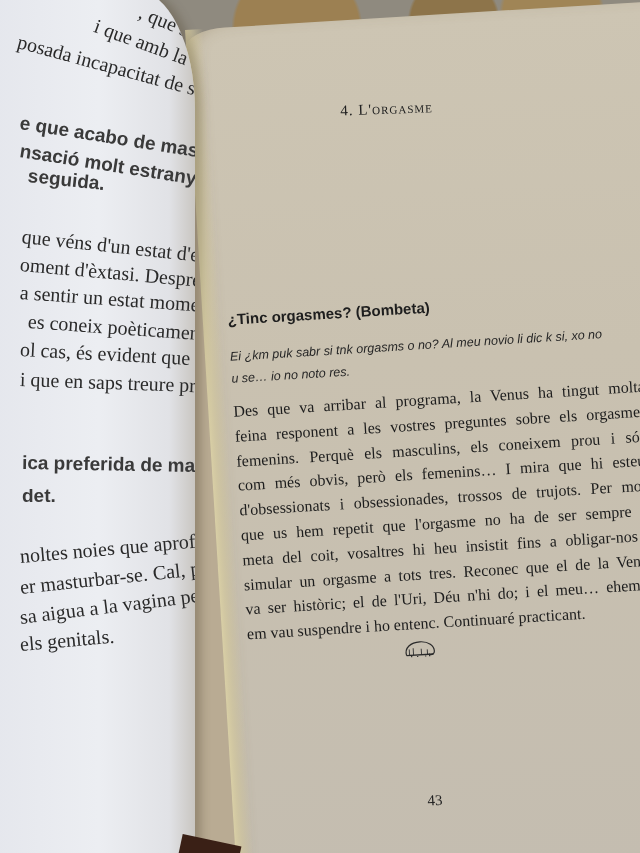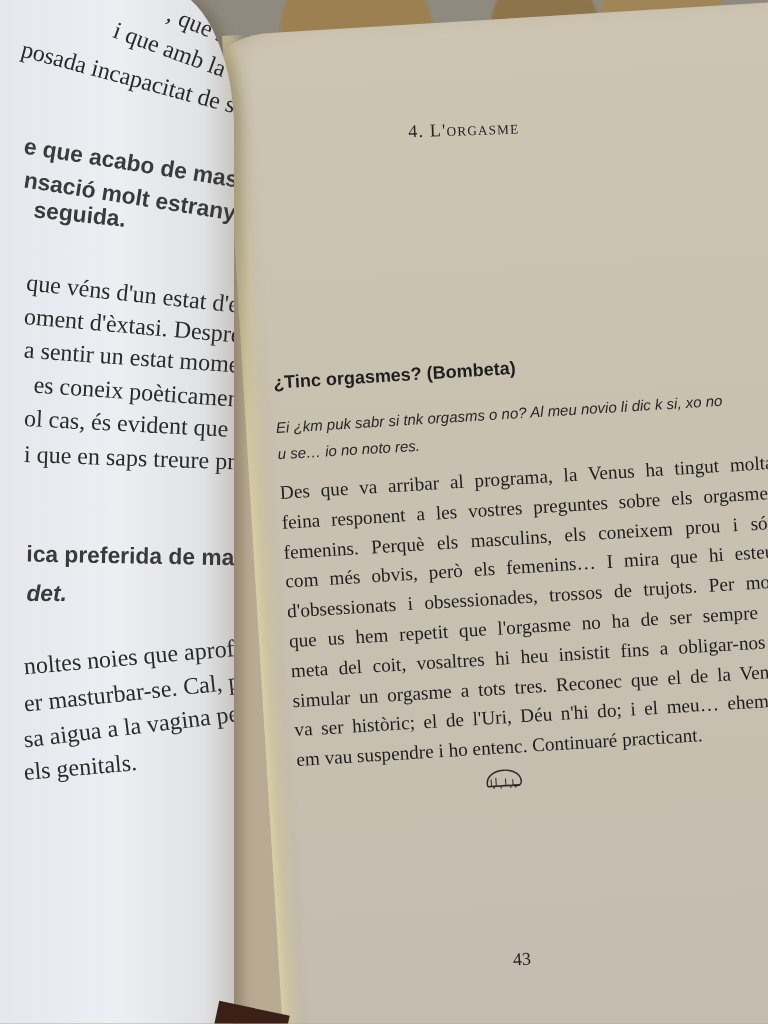--- a/index.html
+++ b/index.html
@@ -113,20 +113,20 @@
     <div class="left-line ll-sans" style="left: 40px; top: 122px; transform: rotate(9deg);">e que acabo de masturbar-me</div>
     <div class="left-line ll-sans" style="left: 40px; top: 150px; transform: rotate(9deg);">nsació molt estranya. Quan</div>
     <div class="left-line ll-sans" style="left: 48px; top: 175px; transform: rotate(6deg);">seguida.</div>
     <div class="left-line ll-serif" style="left: 42px; top: 235px; transform: rotate(6deg);">que véns d'un estat d'excitació</div>
     <div class="left-line ll-serif" style="left: 40px; top: 263px; transform: rotate(5deg);">oment d'èxtasi. Després d'un</div>
     <div class="left-line ll-serif" style="left: 40px; top: 291px; transform: rotate(4deg);">a  sentir  un  estat  momentani</div>
     <div class="left-line ll-serif" style="left: 48px; top: 320px; transform: rotate(4deg);">es  coneix  poèticament  com</div>
     <div class="left-line ll-serif" style="left: 40px; top: 348px; transform: rotate(3deg);">ol cas, és evident que a tu</div>
     <div class="left-line ll-serif" style="left: 40px; top: 378px; transform: rotate(2deg);">i que en saps treure profit.</div>
     <div class="left-line ll-sans" style="left: 42px; top: 462px; transform: rotate(1deg);">ica preferida de masturbació</div>
-    <div class="left-line ll-sans" style="left: 42px; top: 495px; transform: rotate(0deg); font-style: italic;">det.</div>
+    <div class="left-line ll-sans" style="left: 42px; top: 495px; transform: rotate(0deg);">det.</div>
     <div class="left-line ll-serif" style="left: 40px; top: 555px; transform: rotate(-5deg);">noltes noies que aprofiten</div>
     <div class="left-line ll-serif" style="left: 40px; top: 586px; transform: rotate(-6deg);">er masturbar-se. Cal, però,</div>
     <div class="left-line ll-serif" style="left: 40px; top: 616px; transform: rotate(-7deg);">sa aigua a la vagina perquè</div>
     <div class="left-line ll-serif" style="left: 40px; top: 643px; transform: rotate(-5deg);">els genitals.</div>
   </div>
 
 <div class="bottom-shadow"></div>
 
 </body></html>

